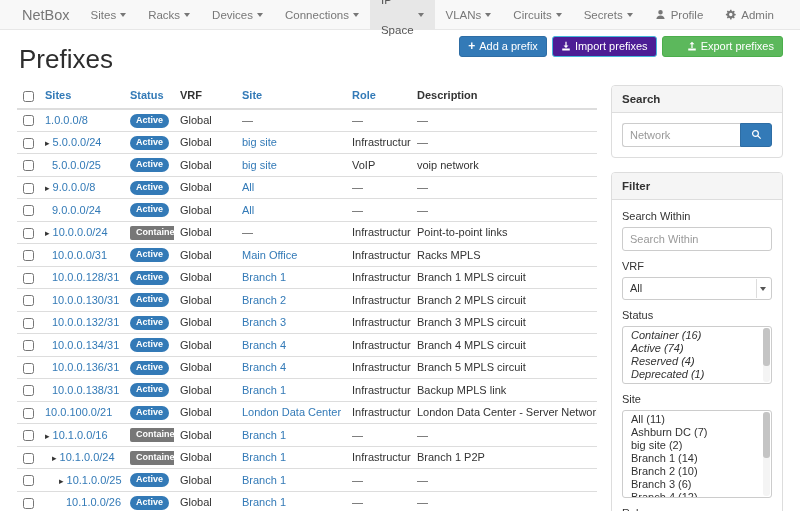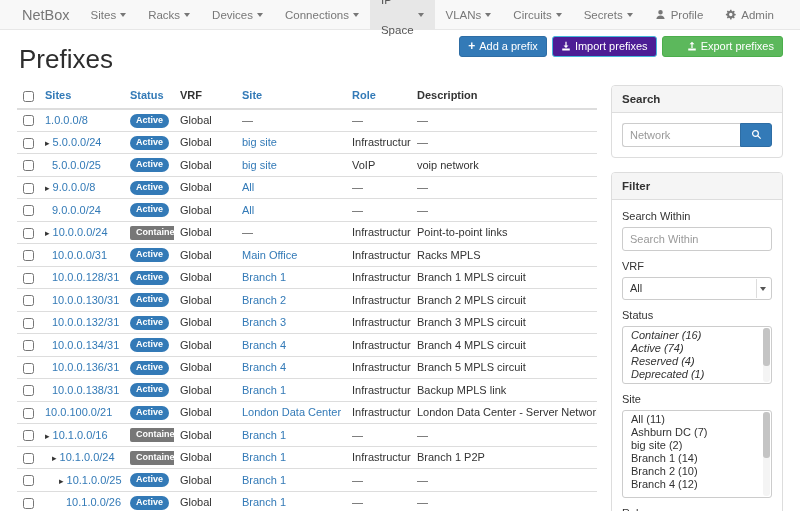--- a/index.html
+++ b/index.html
@@ -562,20 +562,21 @@
           </div>
           <div class="filter-group">
             <label class="filter-label">Site</label>
             <div class="listbox lb-site">
               <div class="opts" id="site-opts">
                   <div class="opt">All (11)</div>
                   <div class="opt">Ashburn DC (7)</div>
                   <div class="opt">big site (2)</div>
                   <div class="opt">Branch 1 (14)</div>
                   <div class="opt">Branch 2 (10)</div>
+                  <div class="opt">Branch 3 (6)</div>
                   <div class="opt">Branch 4 (12)</div>
                 </div>
               <div class="scrollbar">
                   <div class="thumb"></div>
                 </div>
             </div>
           </div>
           <div class="filter-group">
             <label class="filter-label">Role</label>
 

